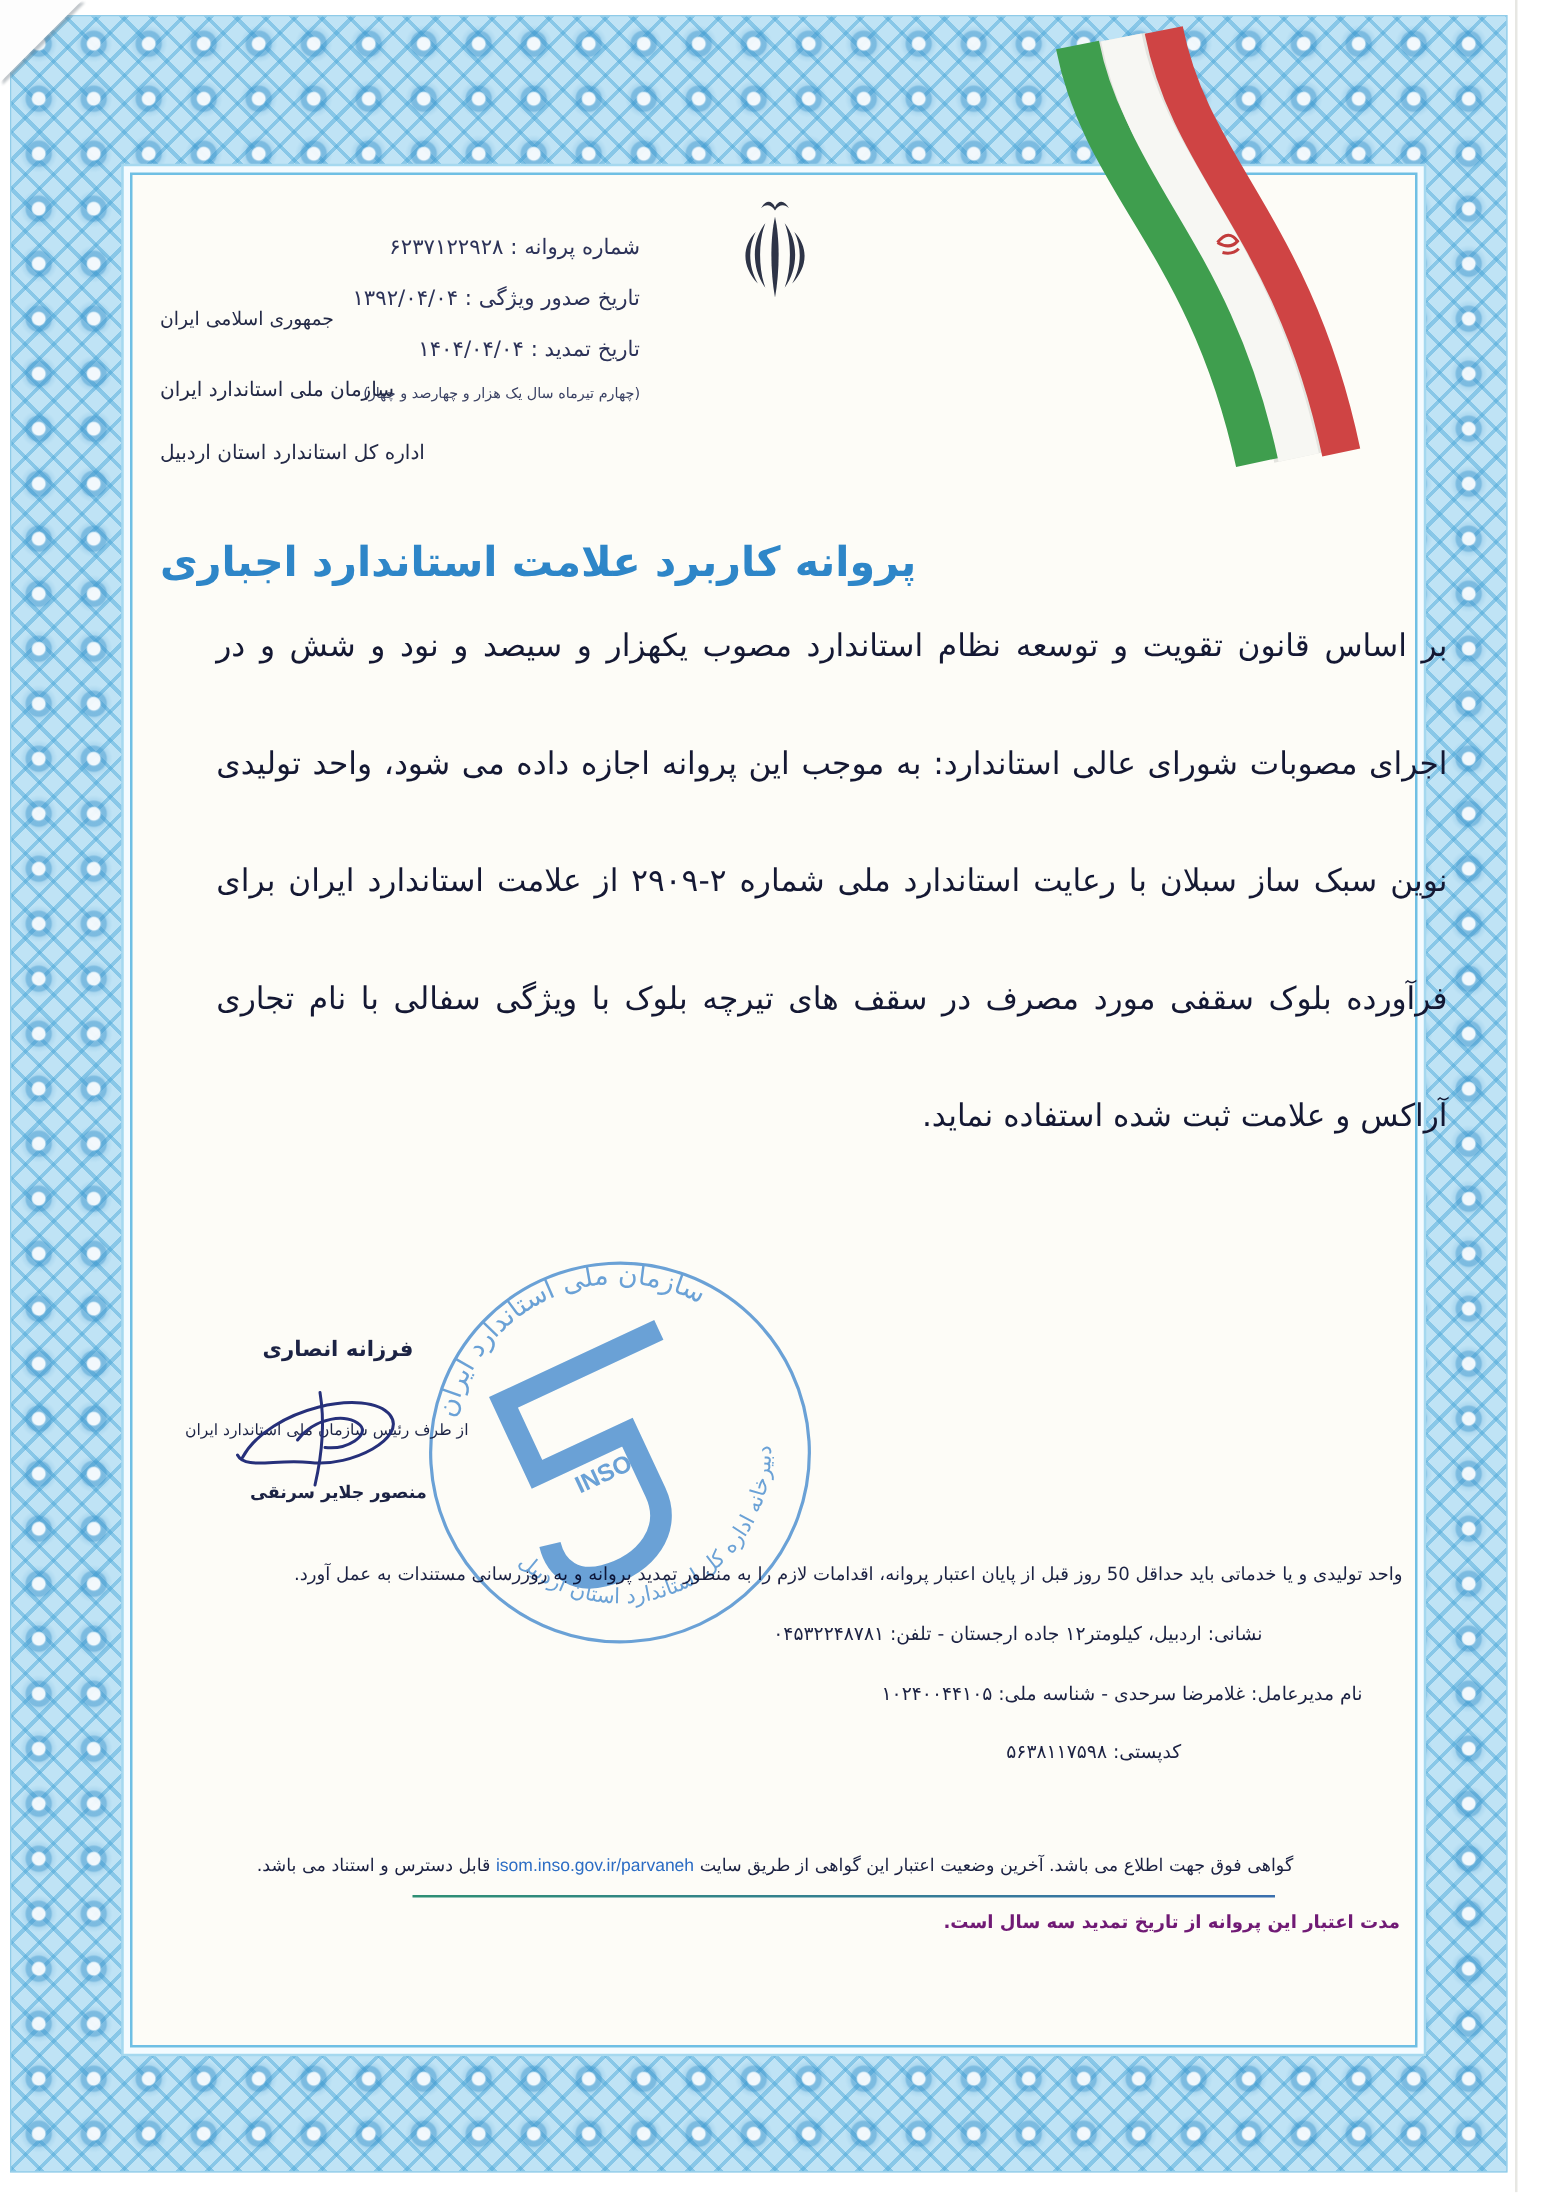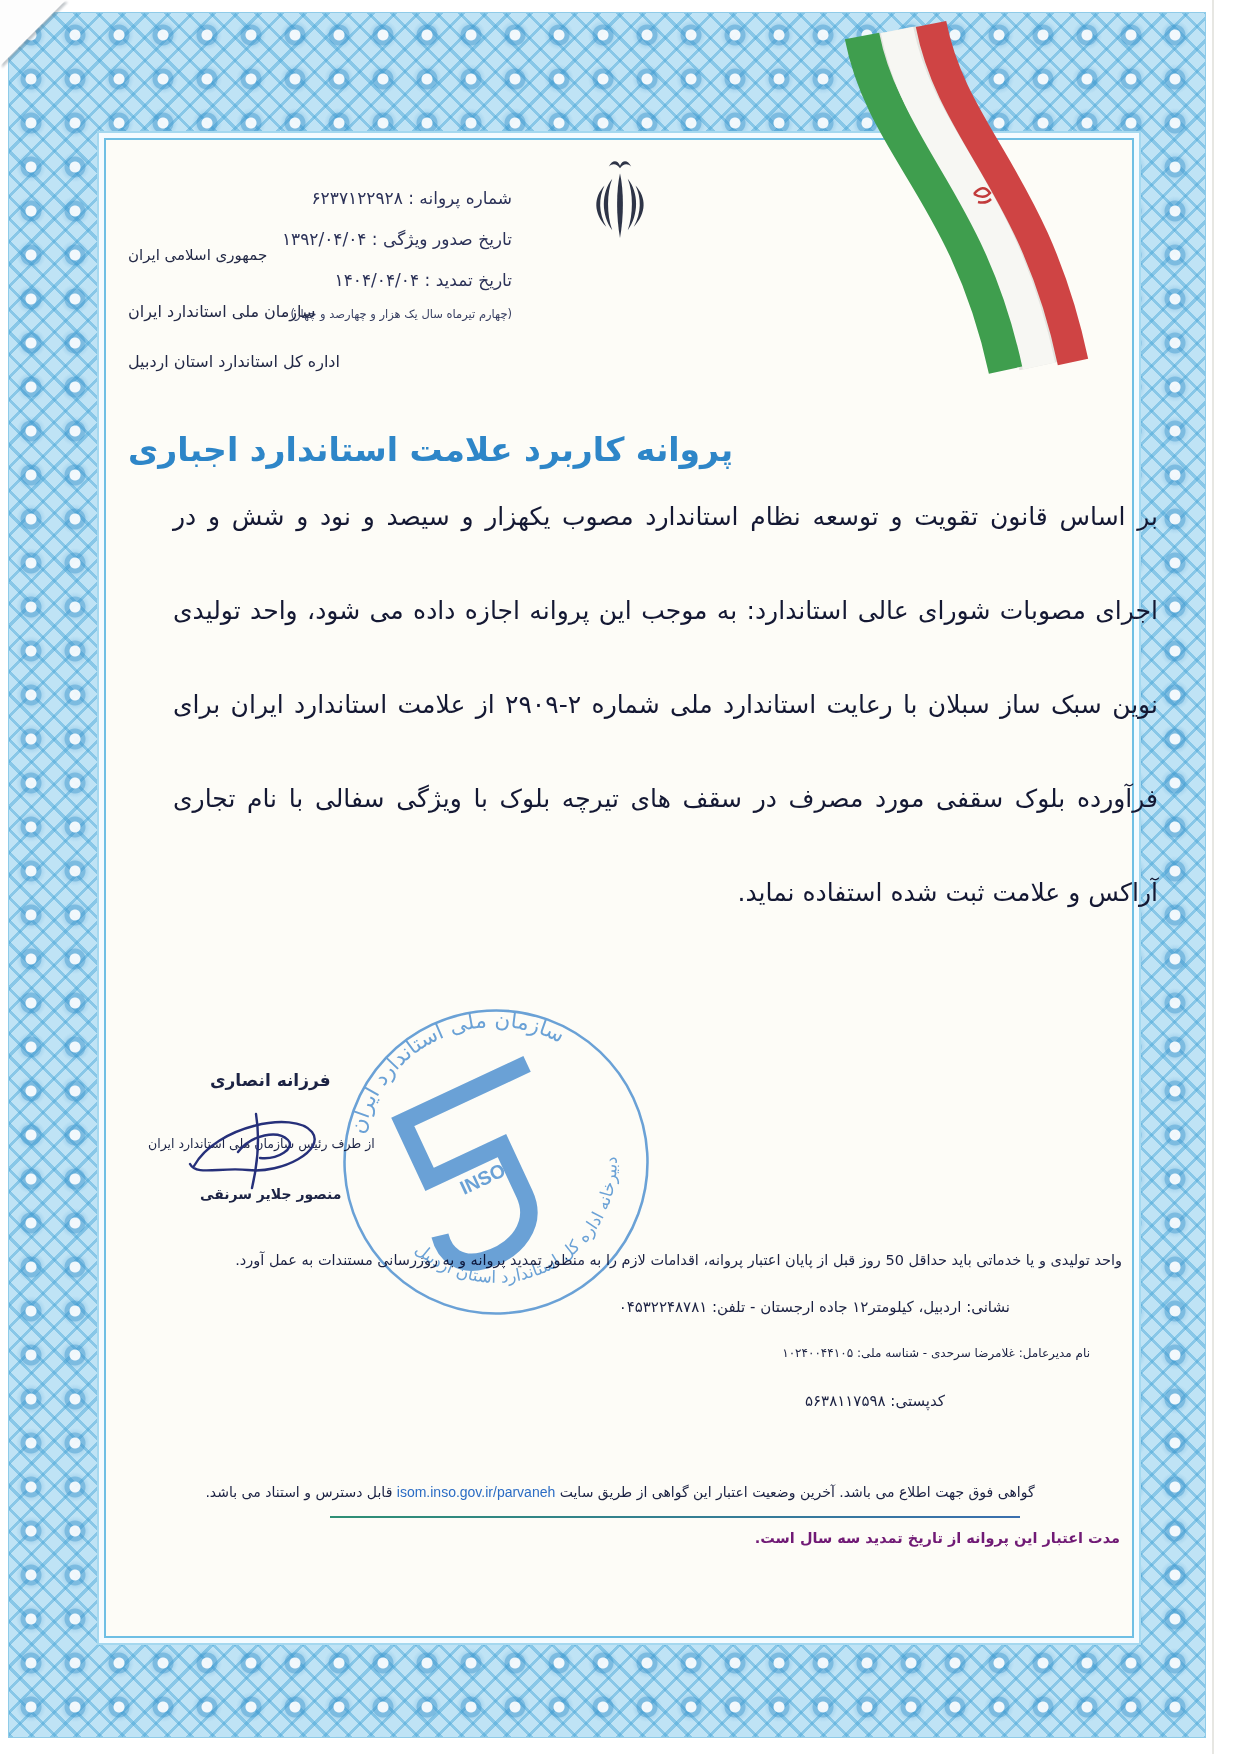--- a/index.html
+++ b/index.html
@@ -64,21 +64,21 @@
   
   .stamp{
     position:absolute;left:322px;top:988px;width:348px;height:348px;z-index:26;
     transform:rotate(-25deg);opacity:.82;mix-blend-mode:multiply;overflow:visible;
   }
 
   
   .foot{position:absolute;direction:rtl;white-space:nowrap;color:#1b2142;z-index:21;}
   .foot-a{right:118px;top:1252px;font-size:14.5px;}
   .foot-b{right:230px;top:1298px;font-size:15px;}
-  .foot-c{right:150px;top:1346px;font-size:12px;}
+  .foot-c{right:150px;top:1346px;font-size:15px;}
   .foot-d{right:295px;top:1392px;font-size:15px;letter-spacing:1px;}
 
   
   .notice1{position:absolute;left:120px;top:1484px;width:1000px;text-align:center;direction:rtl;font-size:14px;color:#1b2142;z-index:21;}
   .notice1 .url{color:#2b6cc4;direction:ltr;unicode-bidi:embed;font-family:"Liberation Sans","DejaVu Sans",sans-serif;}
   .rule{position:absolute;left:330px;top:1516px;width:690px;height:2px;z-index:21;
         background:linear-gradient(90deg,#2e8f74,#3a6fae);}
   .notice2{position:absolute;left:120px;top:1530px;width:1000px;text-align:right;direction:rtl;font-size:14.5px;font-weight:bold;color:#701a75;z-index:21;}
 </style>
 </head>

